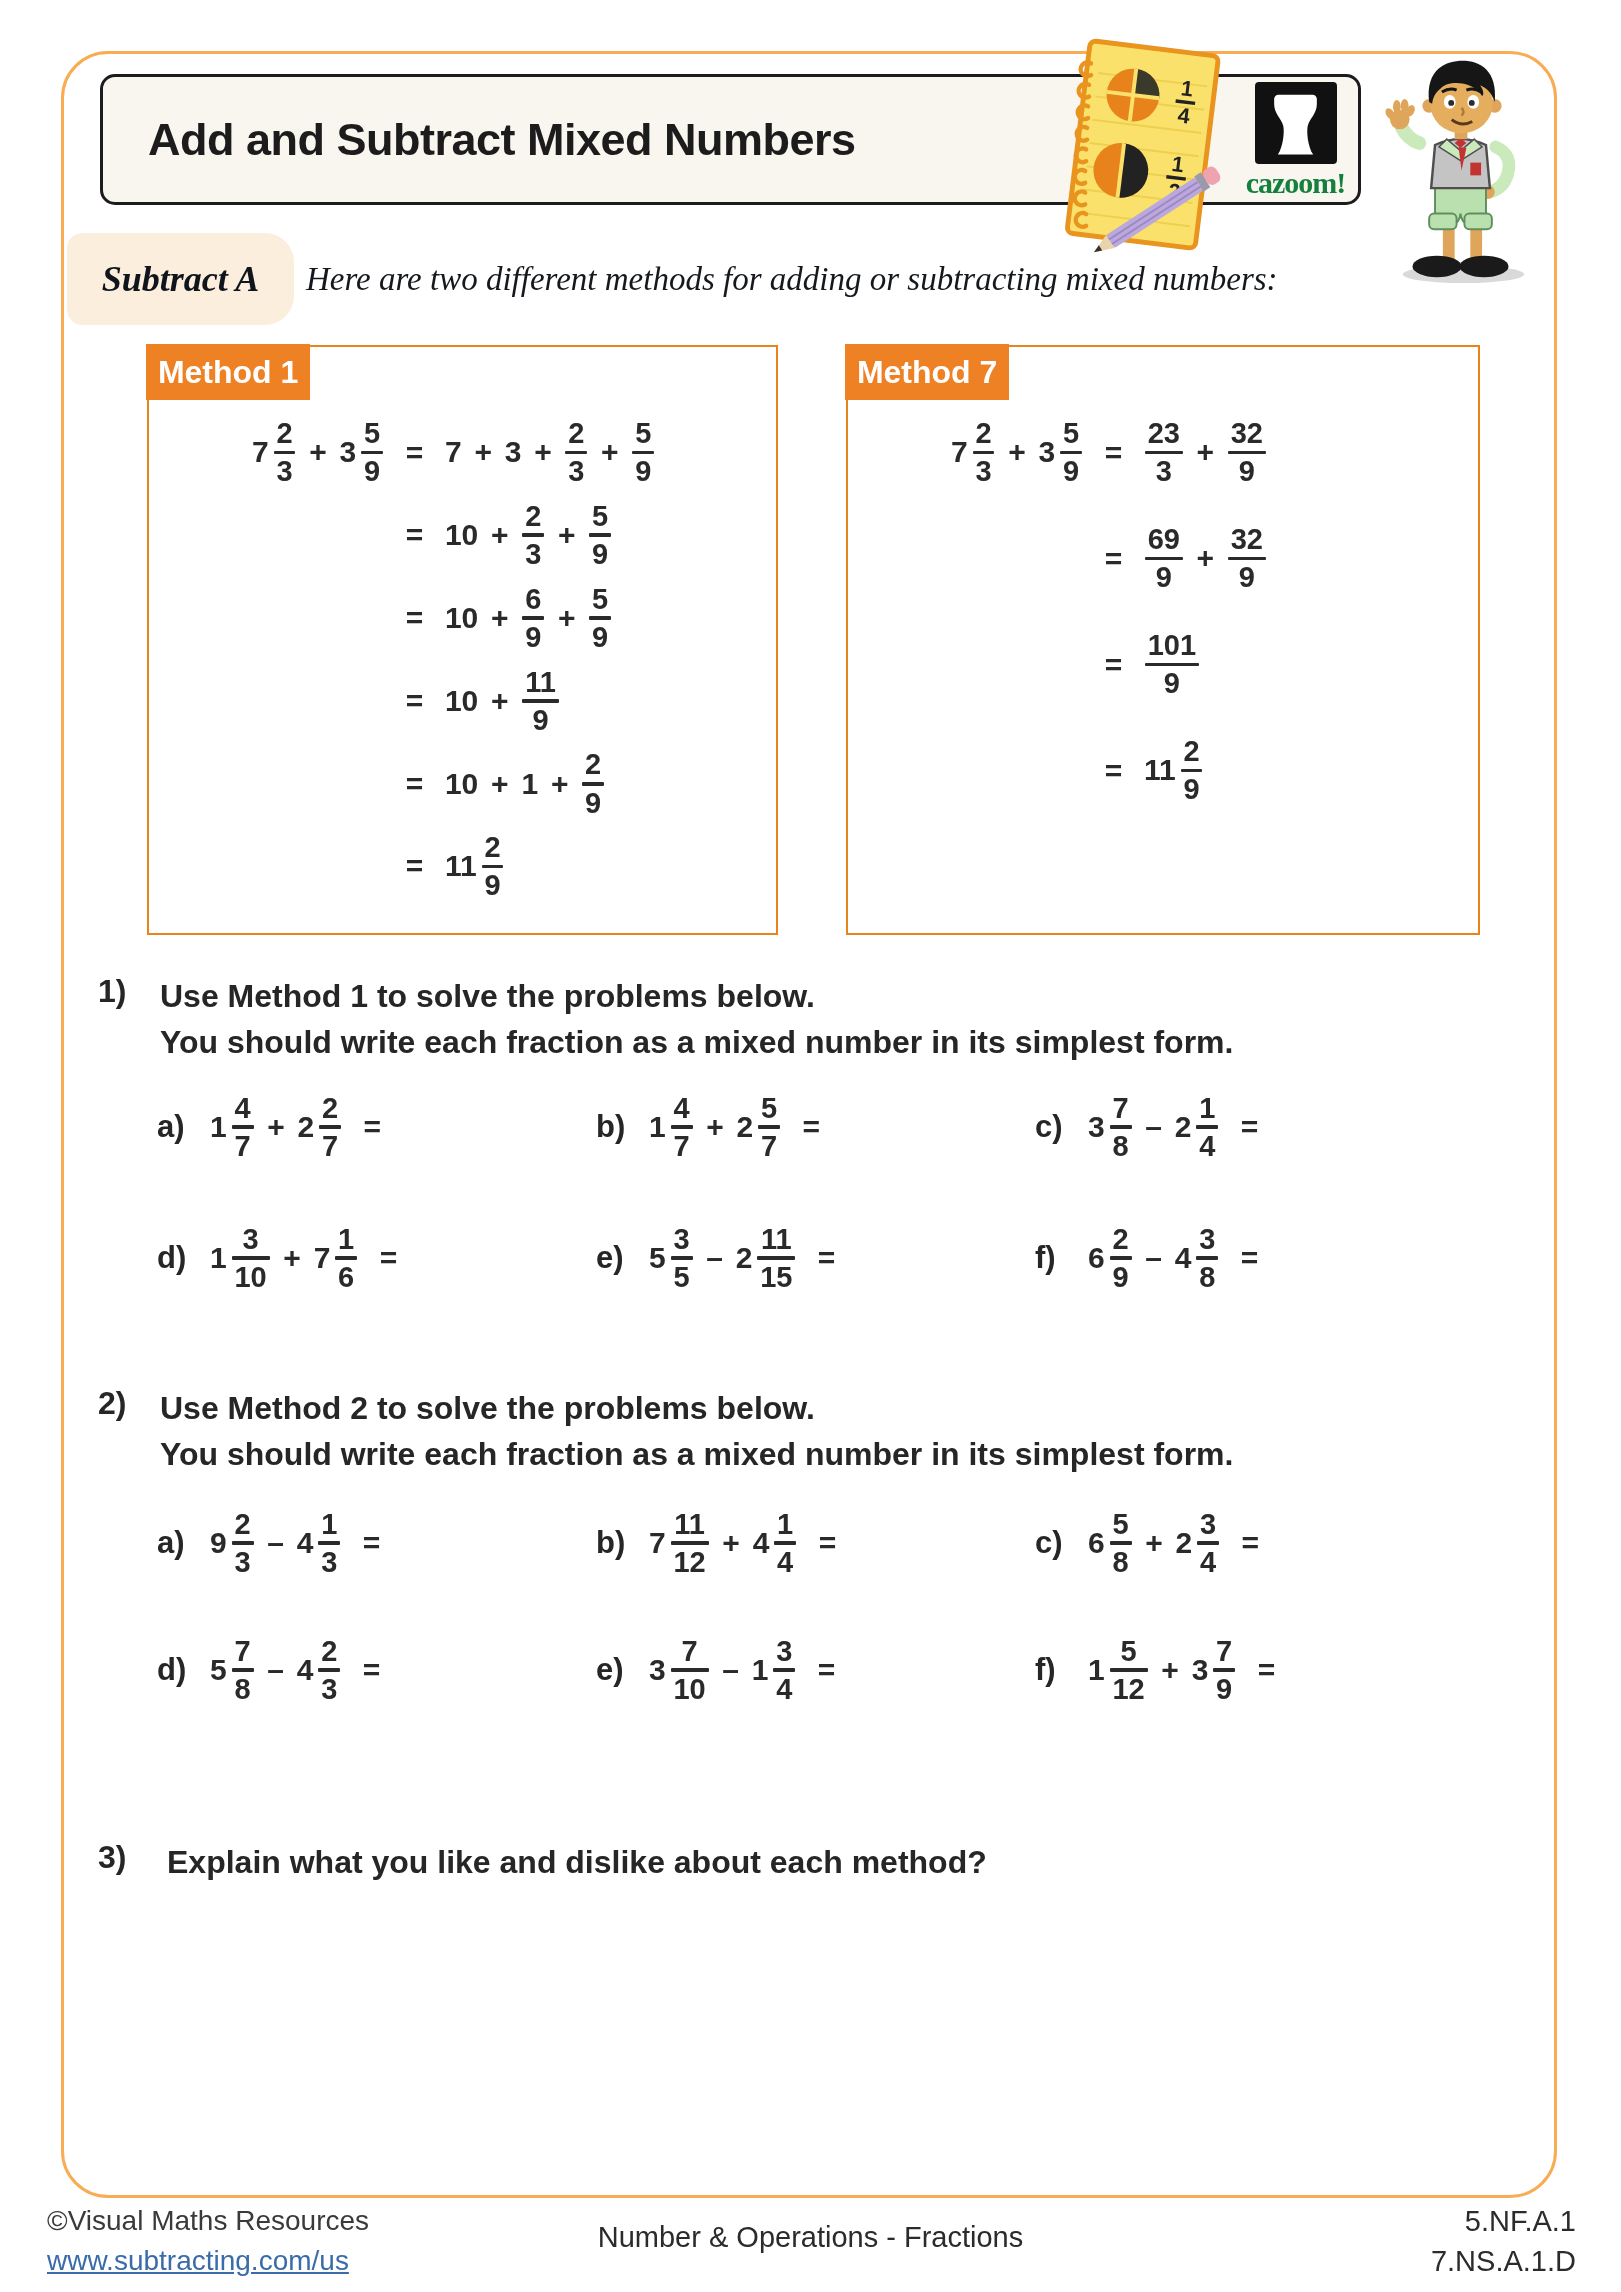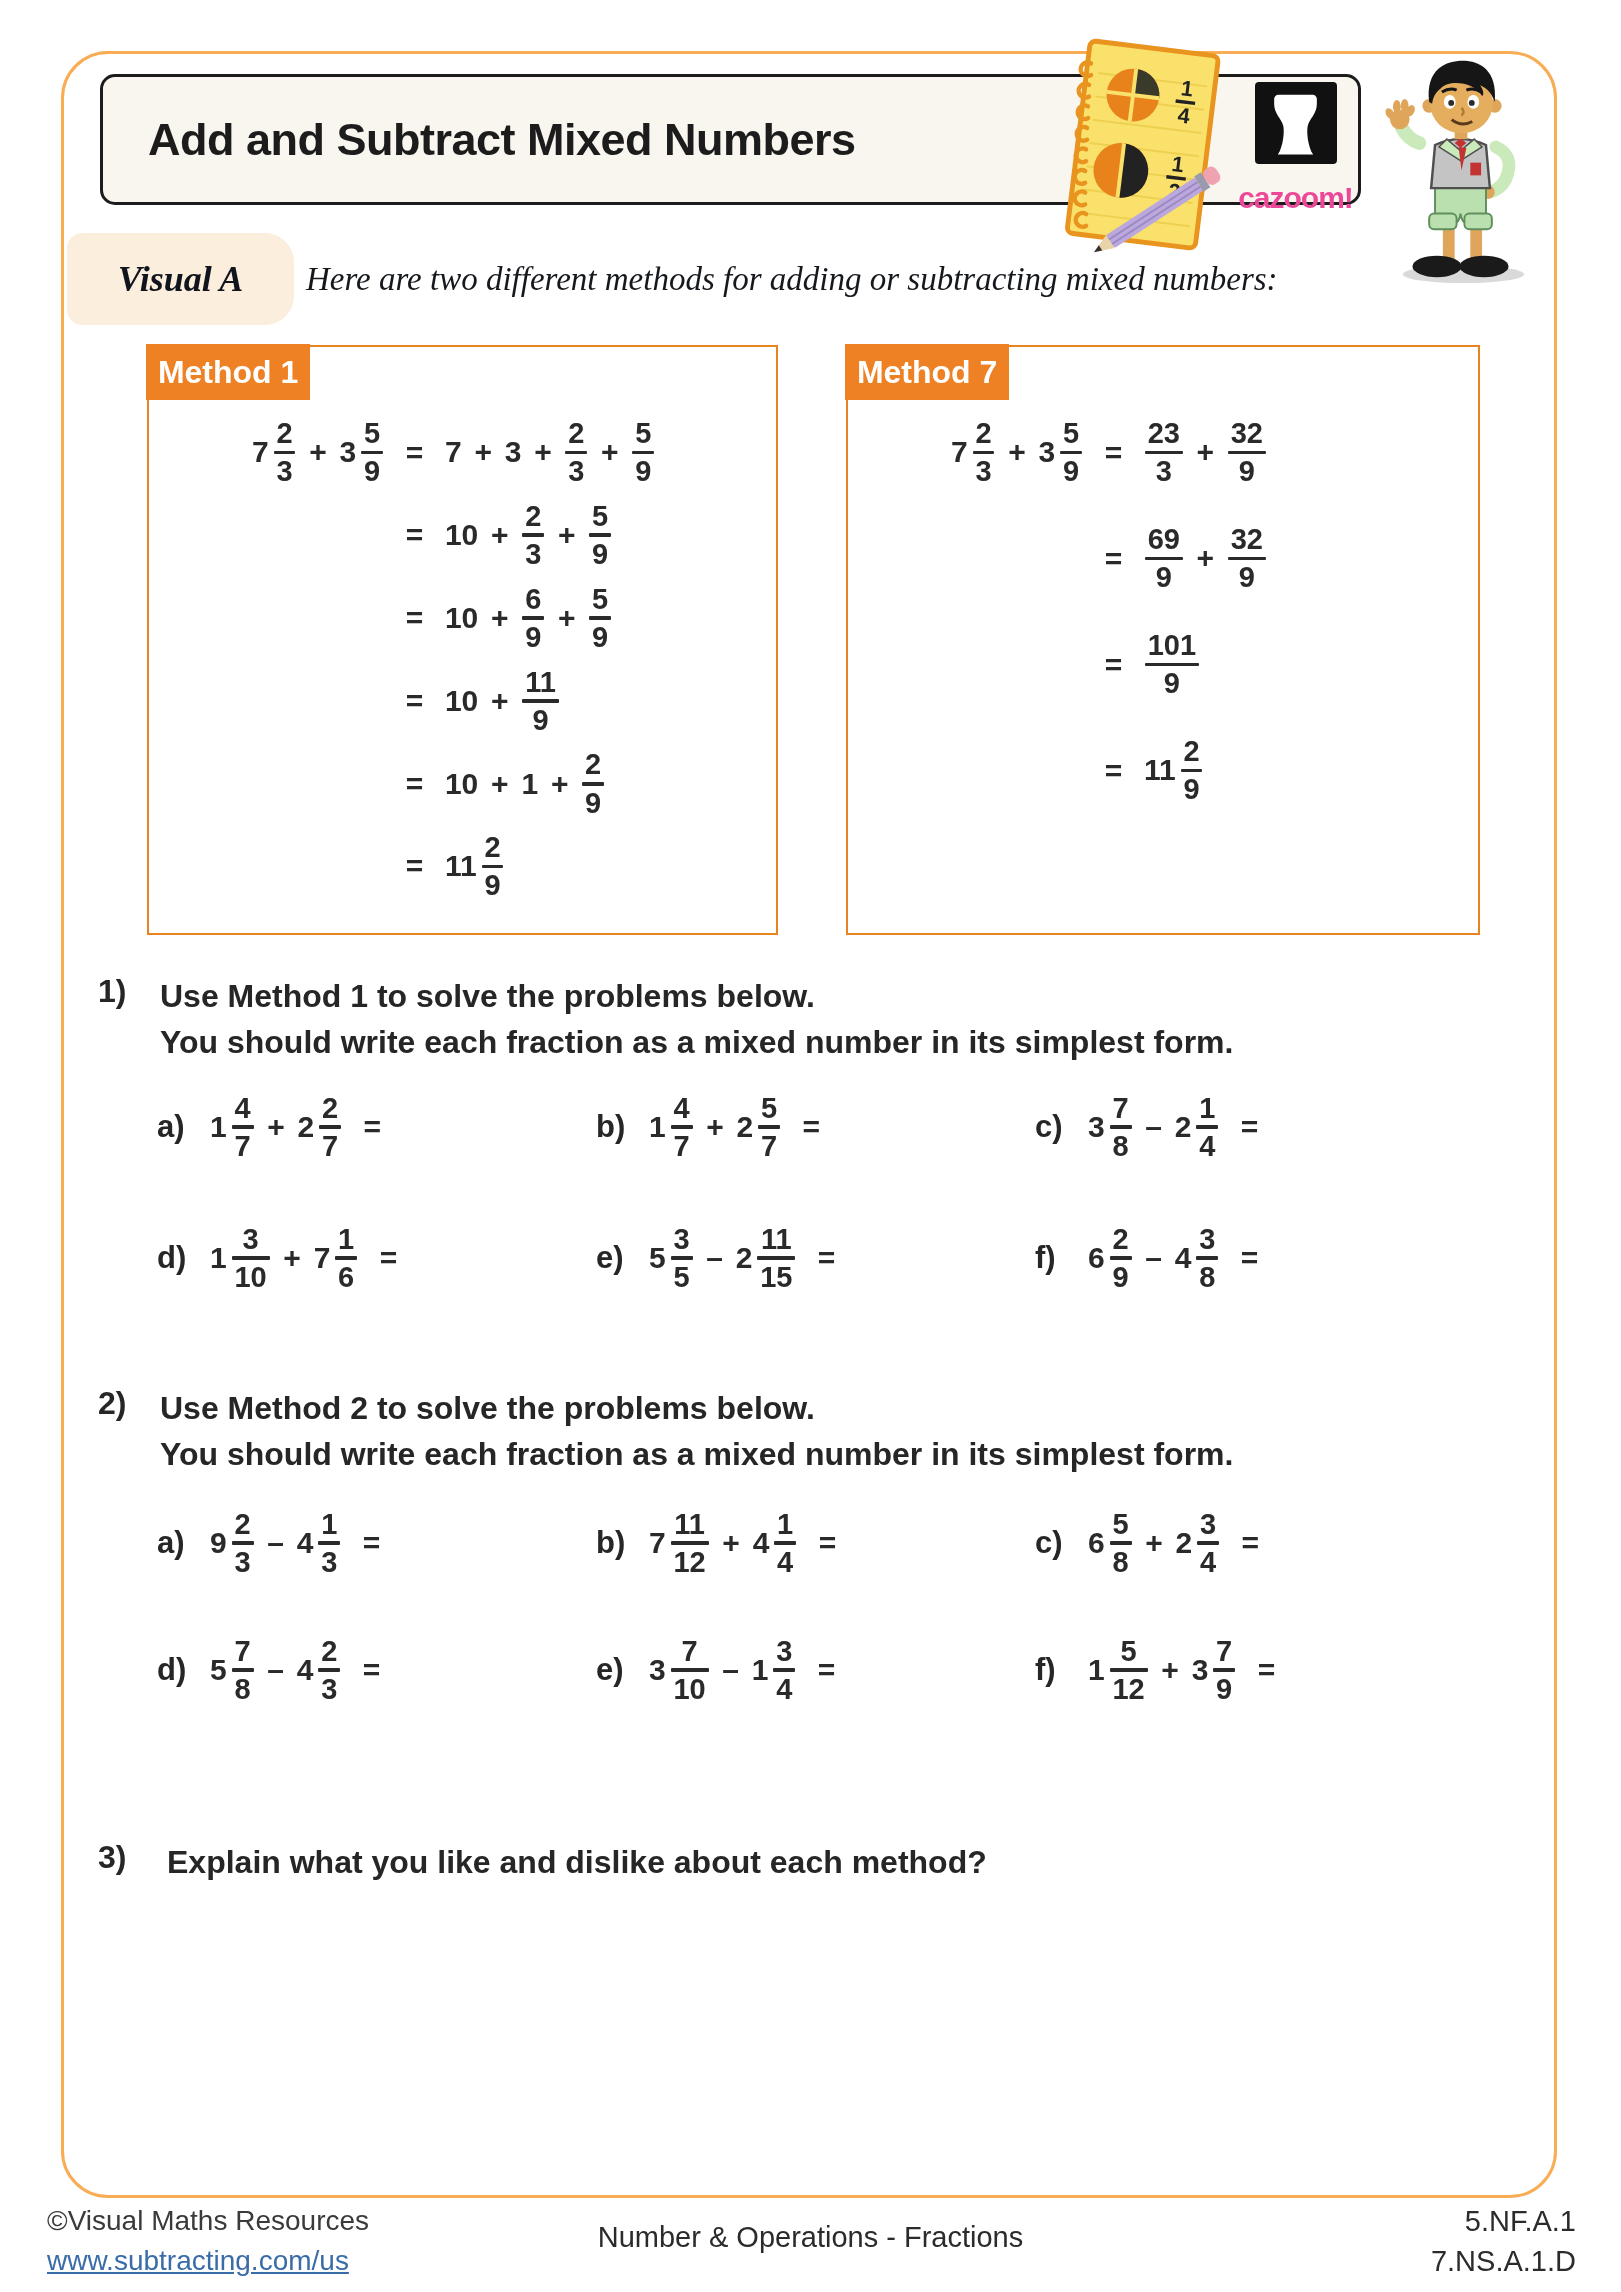--- a/index.html
+++ b/index.html
@@ -10,22 +10,22 @@
         border:3.9px solid #F8AC54;border-radius:47px;}
 
   
   .title-box{position:absolute;left:100px;top:74px;width:1255px;height:125px;
         background:#F9F6EF;border:3.9px solid #1C1C1C;border-radius:15px;z-index:1;text-decoration:underline;}
   .title-text{position:absolute;left:45px;top:0;height:125px;display:flex;align-items:center;
         font-size:45px;font-weight:700;color:#1C1C1C;letter-spacing:-0.5px;}
   .logo{position:absolute;left:1215px;top:82px;width:161px;text-align:center;z-index:2;}
   .logo-box{margin:0 auto;width:82px;height:82px;background:#111;border-radius:3.9px;
         display:flex;align-items:center;justify-content:center;}
-  .logo-text{font-family:Liberation Sans, sans-serif;font-weight:700;font-size:30px;color:#ec4899;
-        letter-spacing:-1px;margin-top:17px;}
+  .logo-text{font-family:Liberation Serif, serif;font-weight:700;font-size:30px;color:#15803d;
+        letter-spacing:-1px;margin-top:2px;}
   .notebook{position:absolute;left:1037px;top:35px;width:201px;height:227px;z-index:6;}
   .boy{position:absolute;left:1380px;top:49px;width:162px;height:240px;z-index:6;}
 
   
   .section-label{position:absolute;left:67px;top:233px;width:227px;height:92px;
         background:#FBEEDC;border-radius:15.7px 29px 29px 15.7px;display:flex;
         align-items:center;justify-content:center;z-index:2;}
   .section-label span{font-family:"Liberation Serif",serif;font-style:italic;font-weight:700;
         font-size:36px;color:#10141C;}
   .instruction{position:absolute;left:306px;top:233px;height:92px;display:flex;align-items:center;
@@ -173,21 +173,21 @@
     <ellipse cx="95" cy="54" rx="6" ry="7" fill="#fff"></ellipse>
     <circle cx="72.5" cy="55" r="3" fill="#2b2b2b"></circle>
     <circle cx="93.5" cy="55" r="3" fill="#2b2b2b"></circle>
     <path d="M63,44 q8,-5 15,-2" stroke="#161616" stroke-width="3" fill="none"></path>
     <path d="M88,42 q8,-3 15,2" stroke="#161616" stroke-width="3" fill="none"></path>
     <path d="M83,60 q4,4 0,8" stroke="#B07A33" stroke-width="2.5" fill="none"></path>
     <path d="M73,72 q10,8 21,2" stroke="#5A3A1A" stroke-width="3" fill="none"></path>
   </svg>
 
   <div class="section-label">
-    <span>Visual A</span>
+    <span>Subtract A</span>
   </div>
   <div class="instruction">Here are two different methods for adding or subtracting mixed numbers:</div>
 
   <div class="method-box" id="method1">
     <div class="method-tab">Method 1</div>
     <div class="m-content">
         <div class="m-line">
           <span class="m-lhs">
             <span class="whole">7</span>
             <span class="frac">

